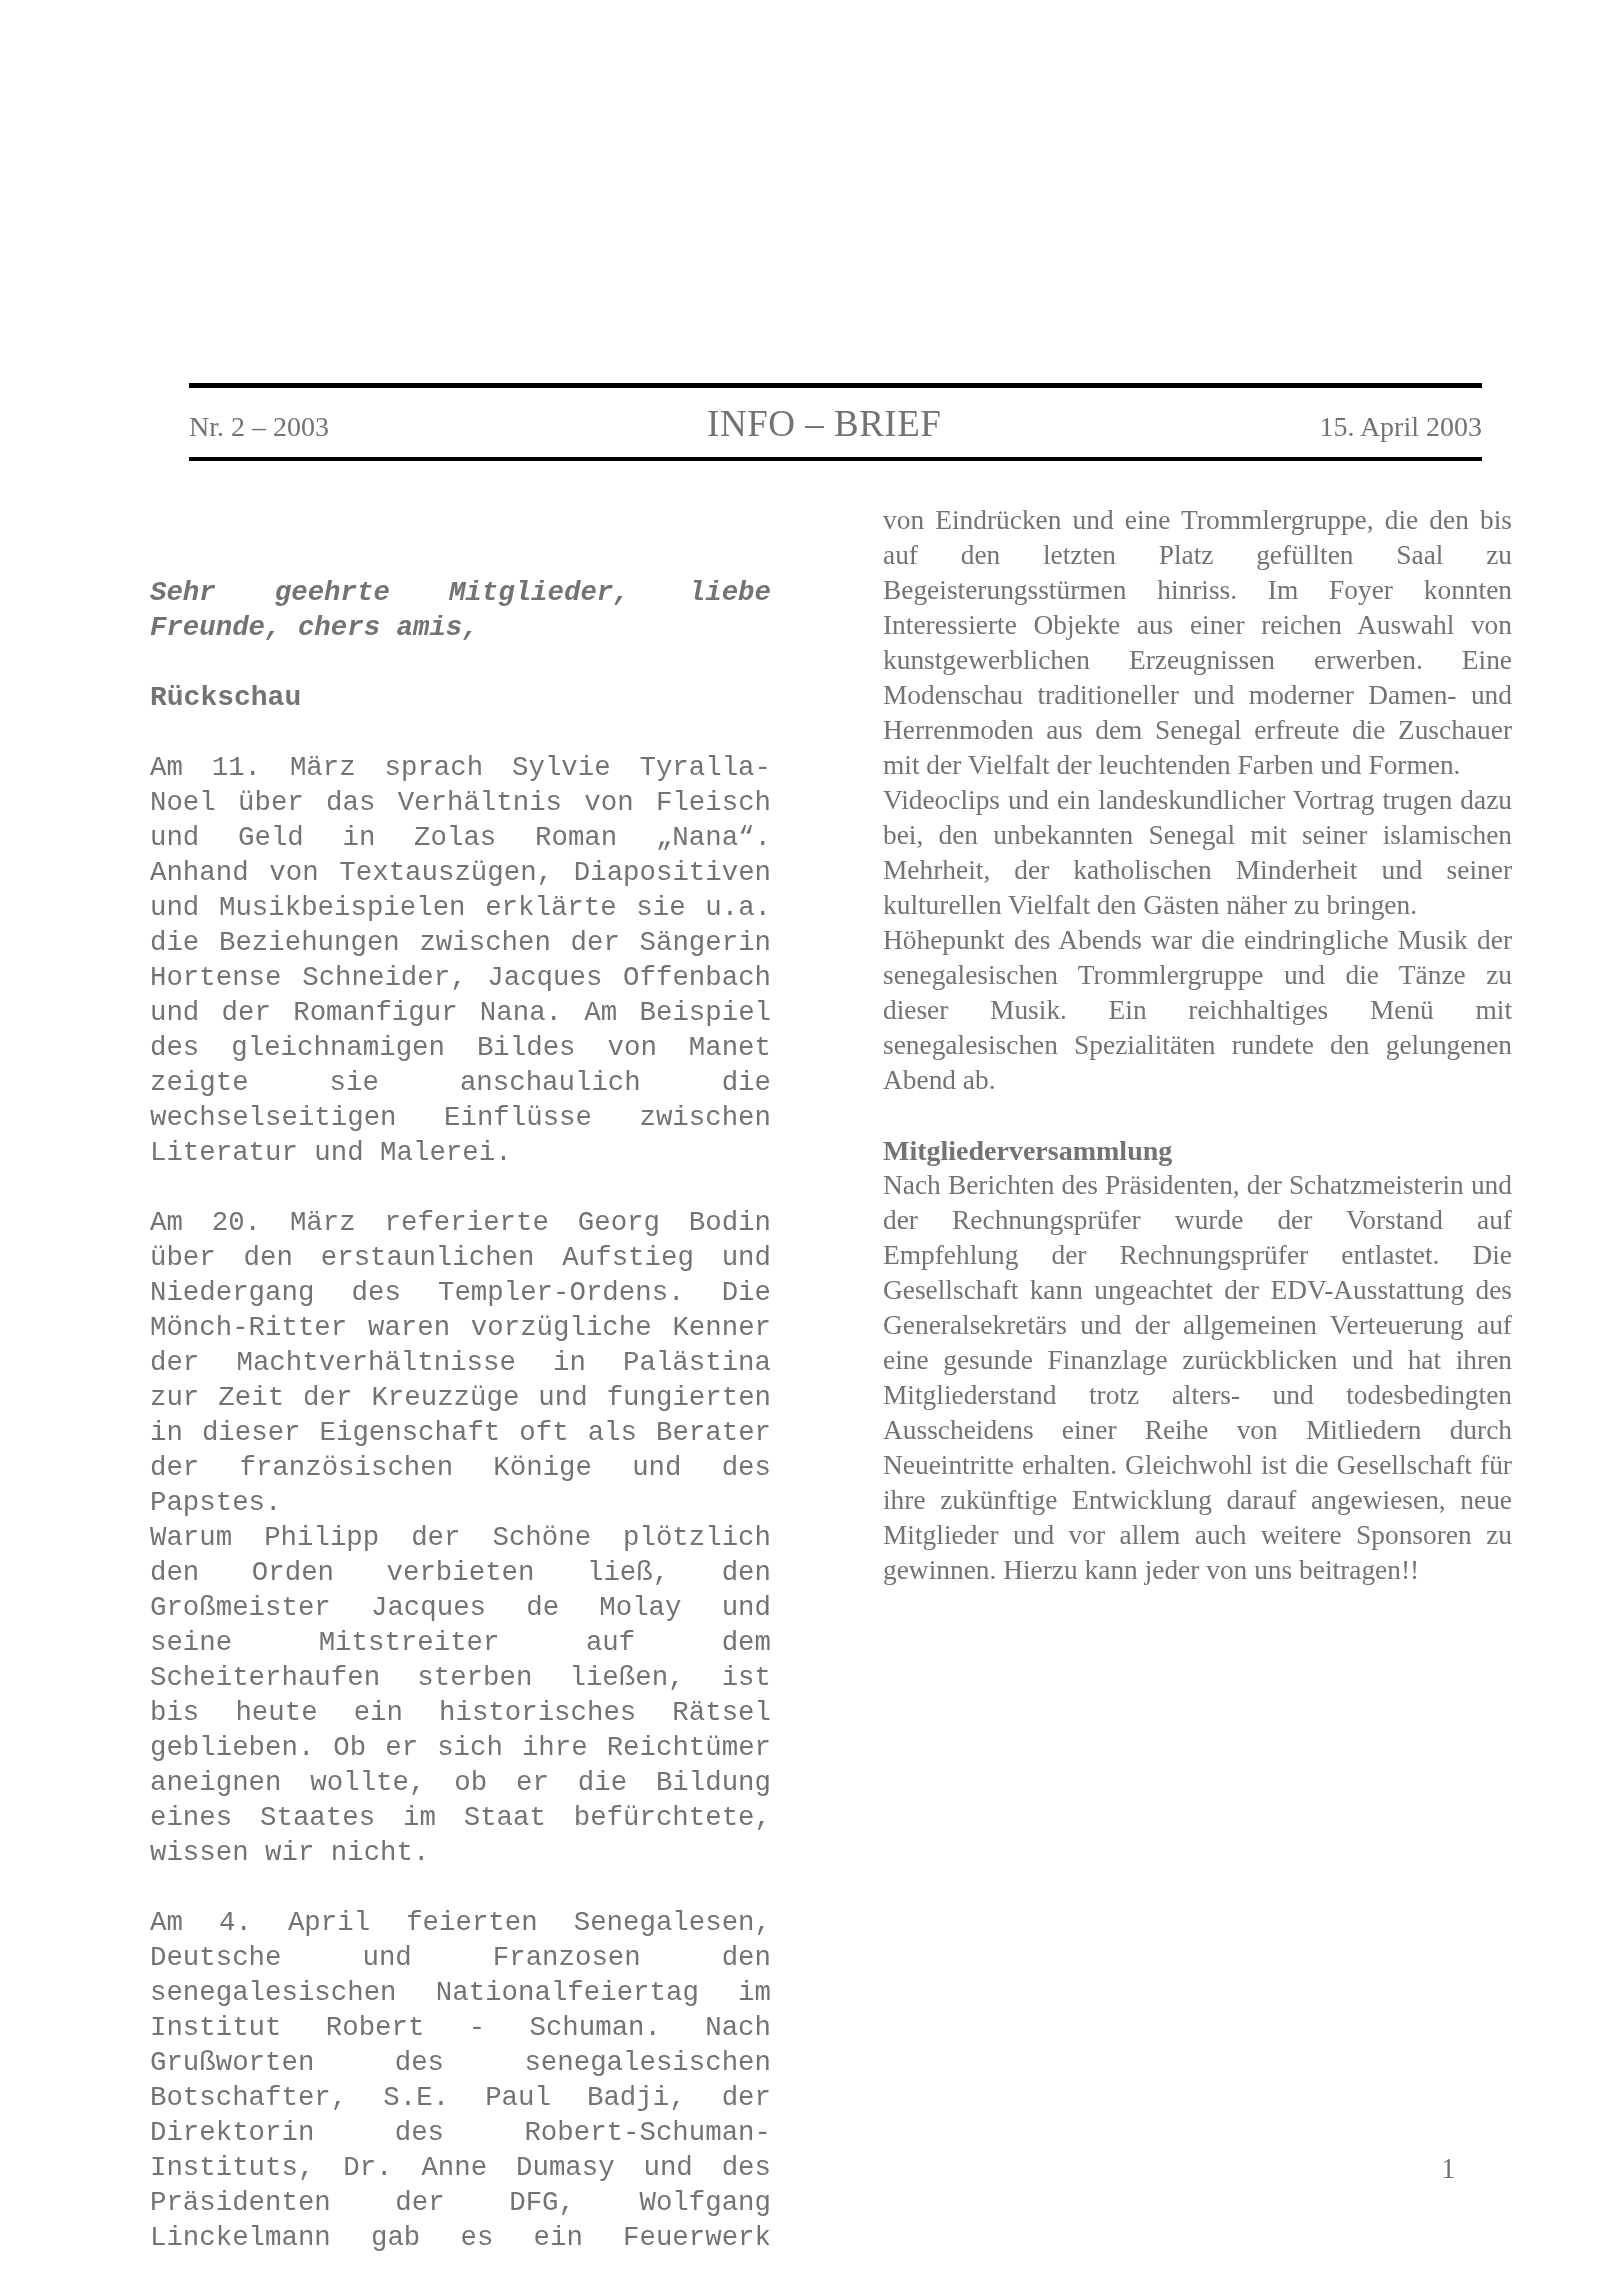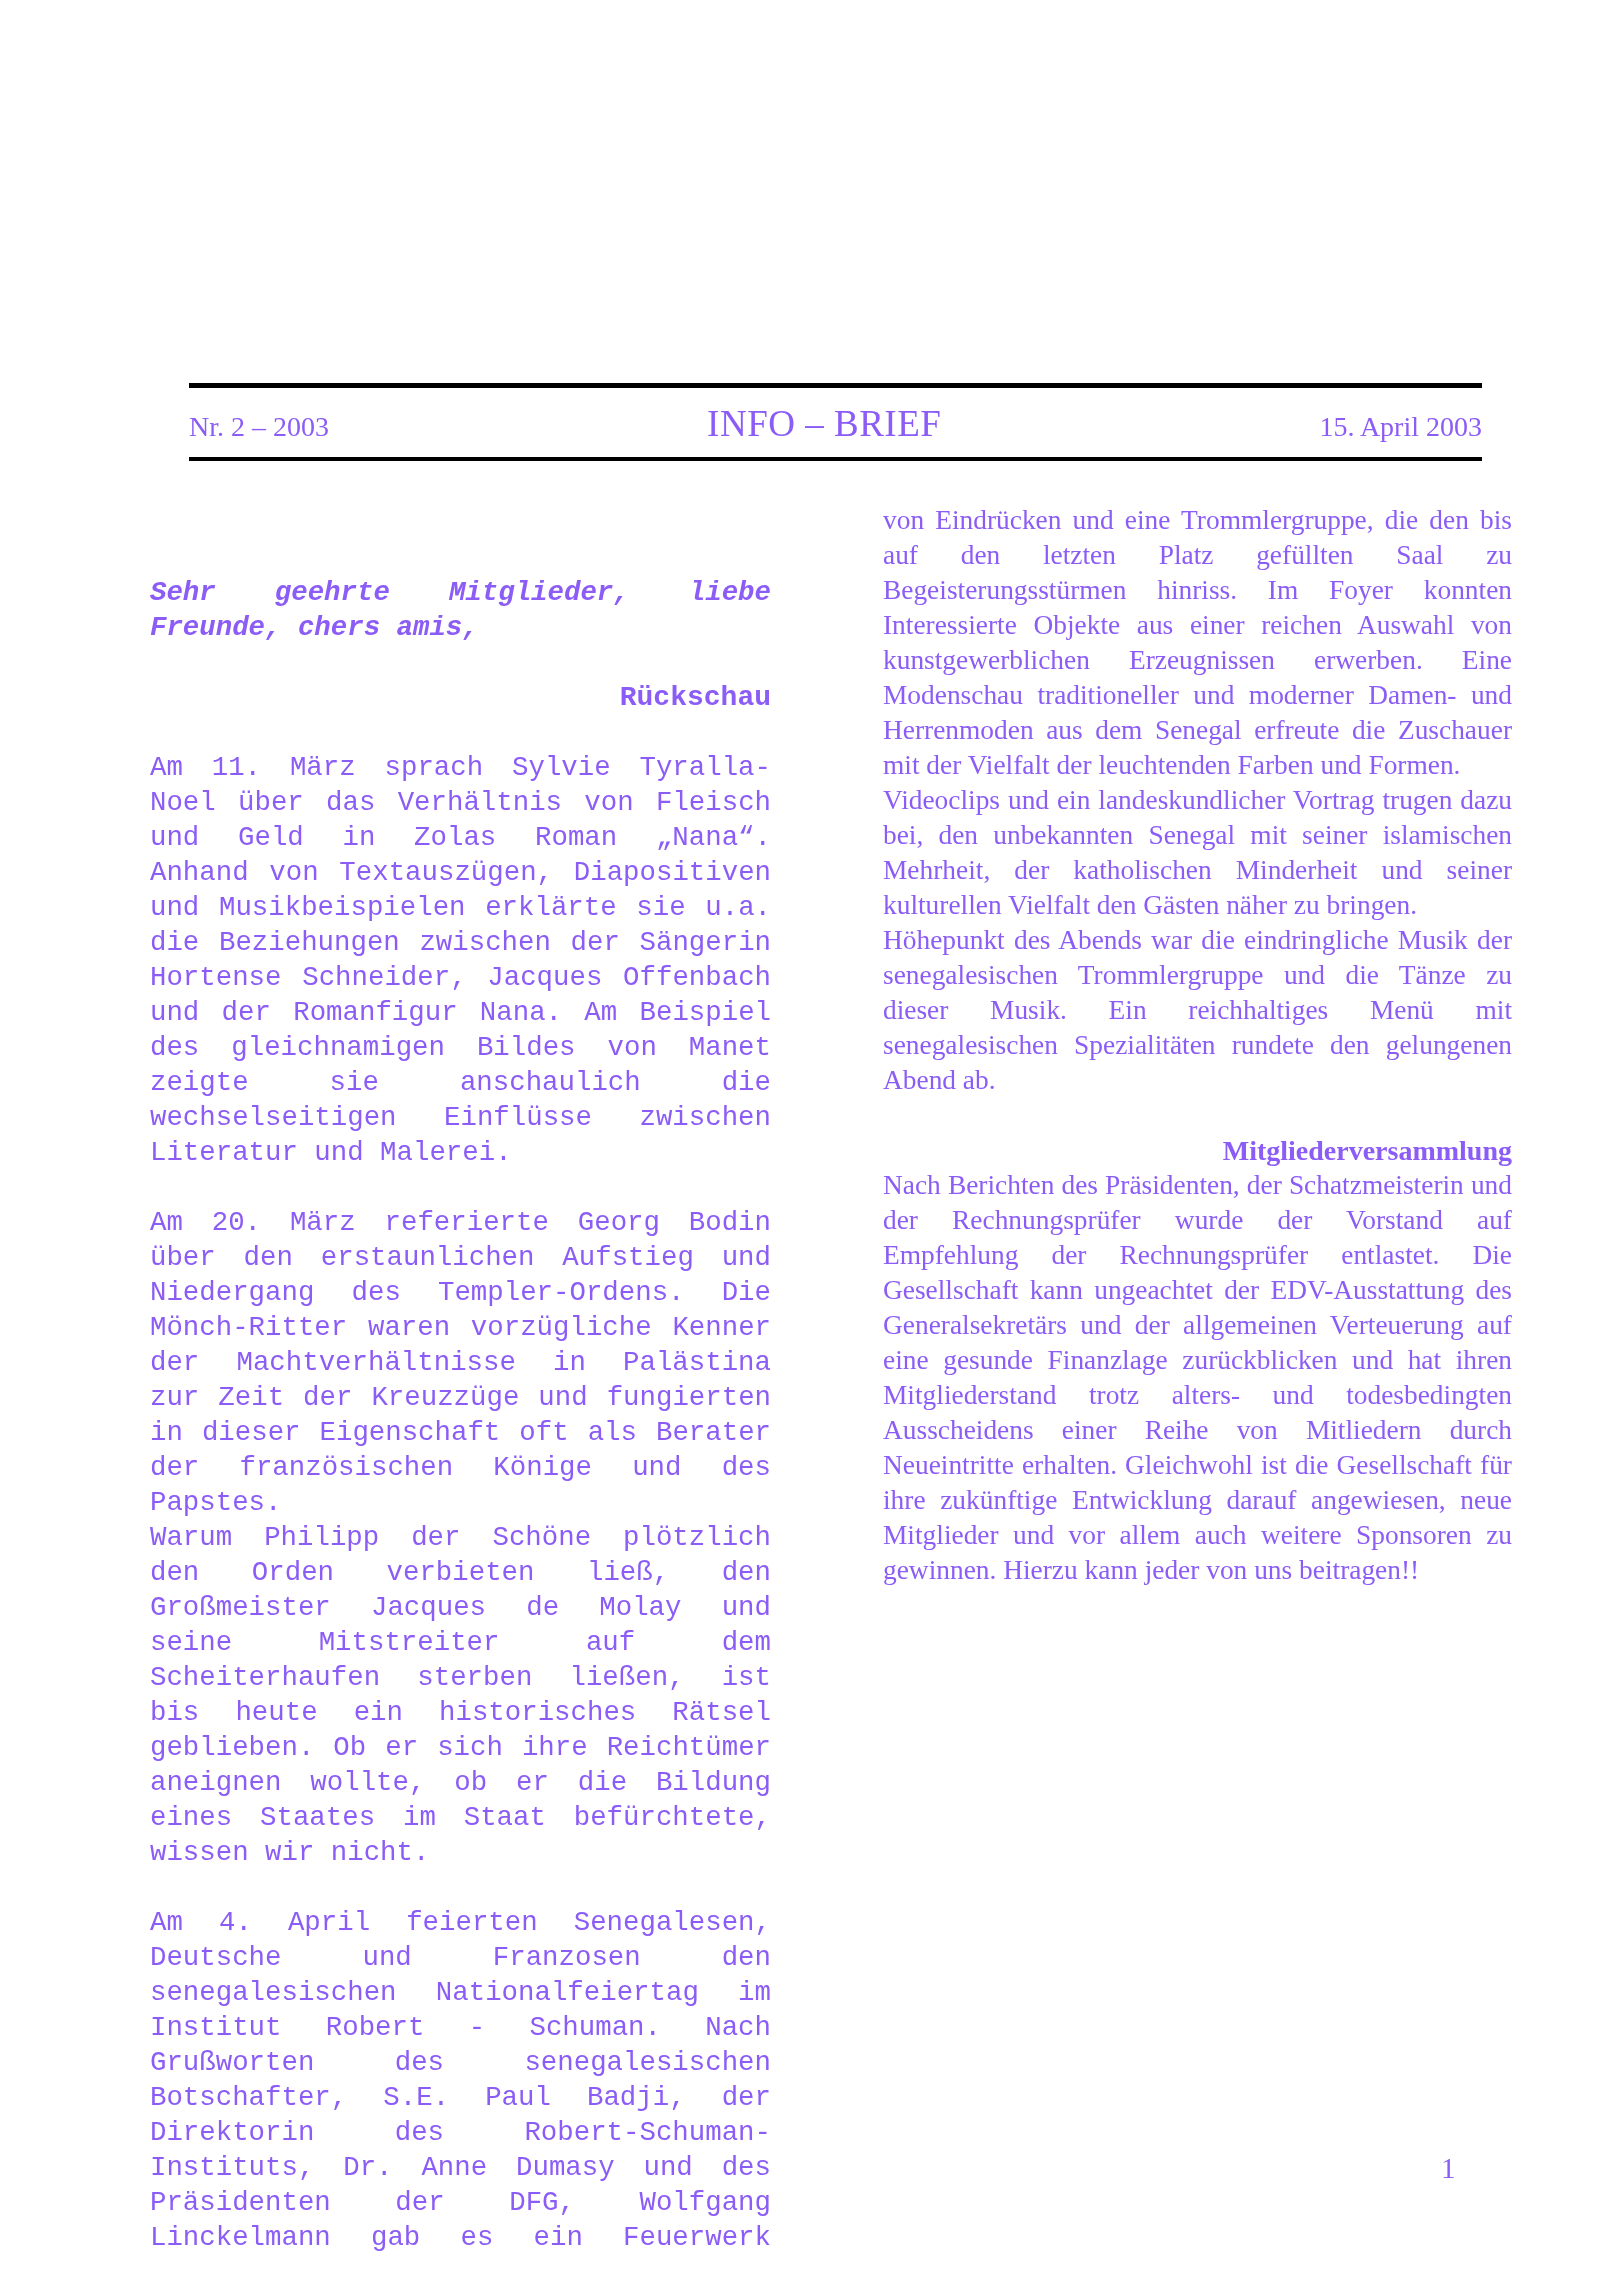--- a/index.html
+++ b/index.html
@@ -7,21 +7,21 @@
     margin: 0;
     padding: 0;
     background: #e8e8e8;
   }
   .page {
     position: relative;
     width: 1621px;
     height: 2293px;
     margin: 0 auto;
     background: #ffffff;
-    color: #8b5cf6;
+    color: #737373;
     font-family: "Liberation Serif", "DejaVu Serif", serif;
     overflow: hidden;
   }
   .rule {
     position: absolute;
     left: 189px;
     width: 1293px;
     background: #000000;
   }
   .rule-top { top: 383px; height: 4.9px; }
@@ -65,21 +65,21 @@
   .gap { margin-top: 35px !important; }
 
   .greeting {
     margin-top: 72px !important;
     font-weight: bold;
     font-style: italic;
   }
   .section-heading {
     font-size: 28px;
     font-weight: bold;
-    text-align: right;
+    text-align: left;
   }
   .force-just {
     text-align-last: justify;
   }
   .page-number {
     position: absolute;
     left: 1441px;
     top: 2152px;
     font-size: 29px;
   }

